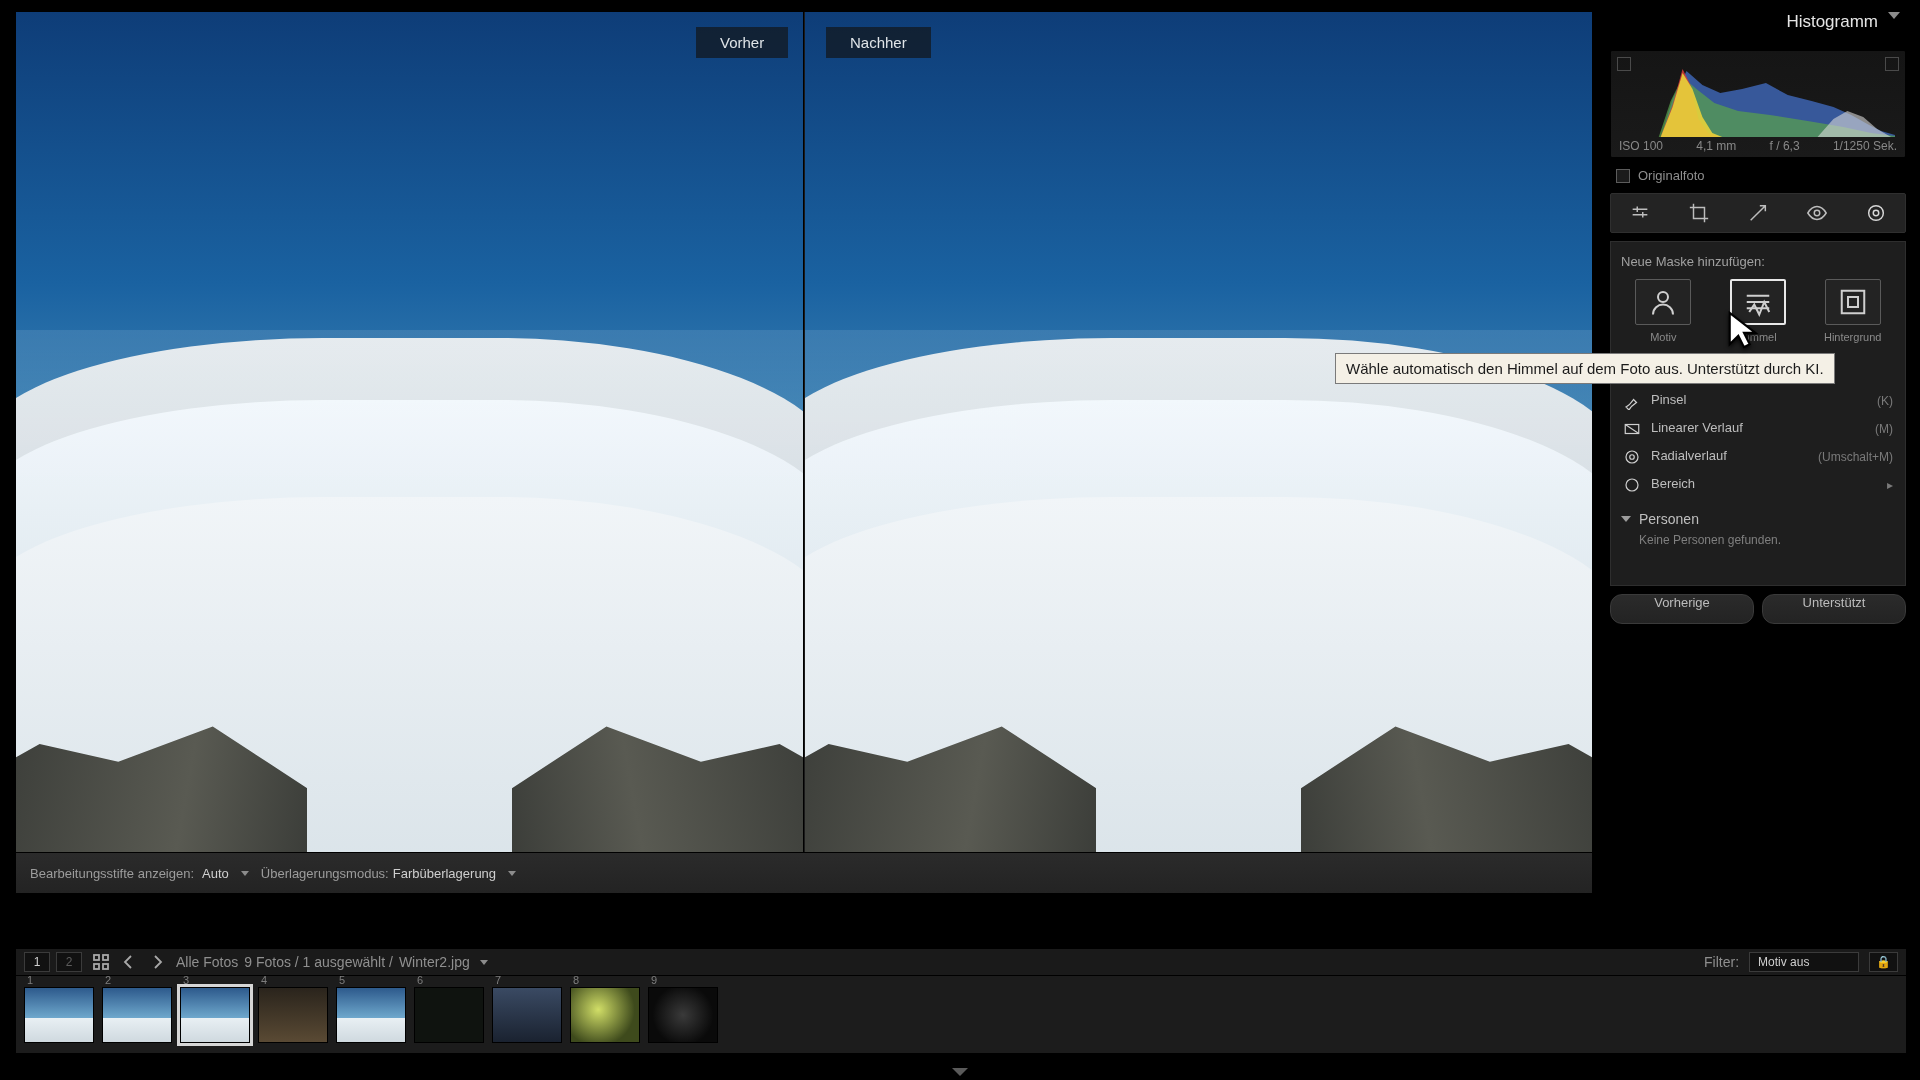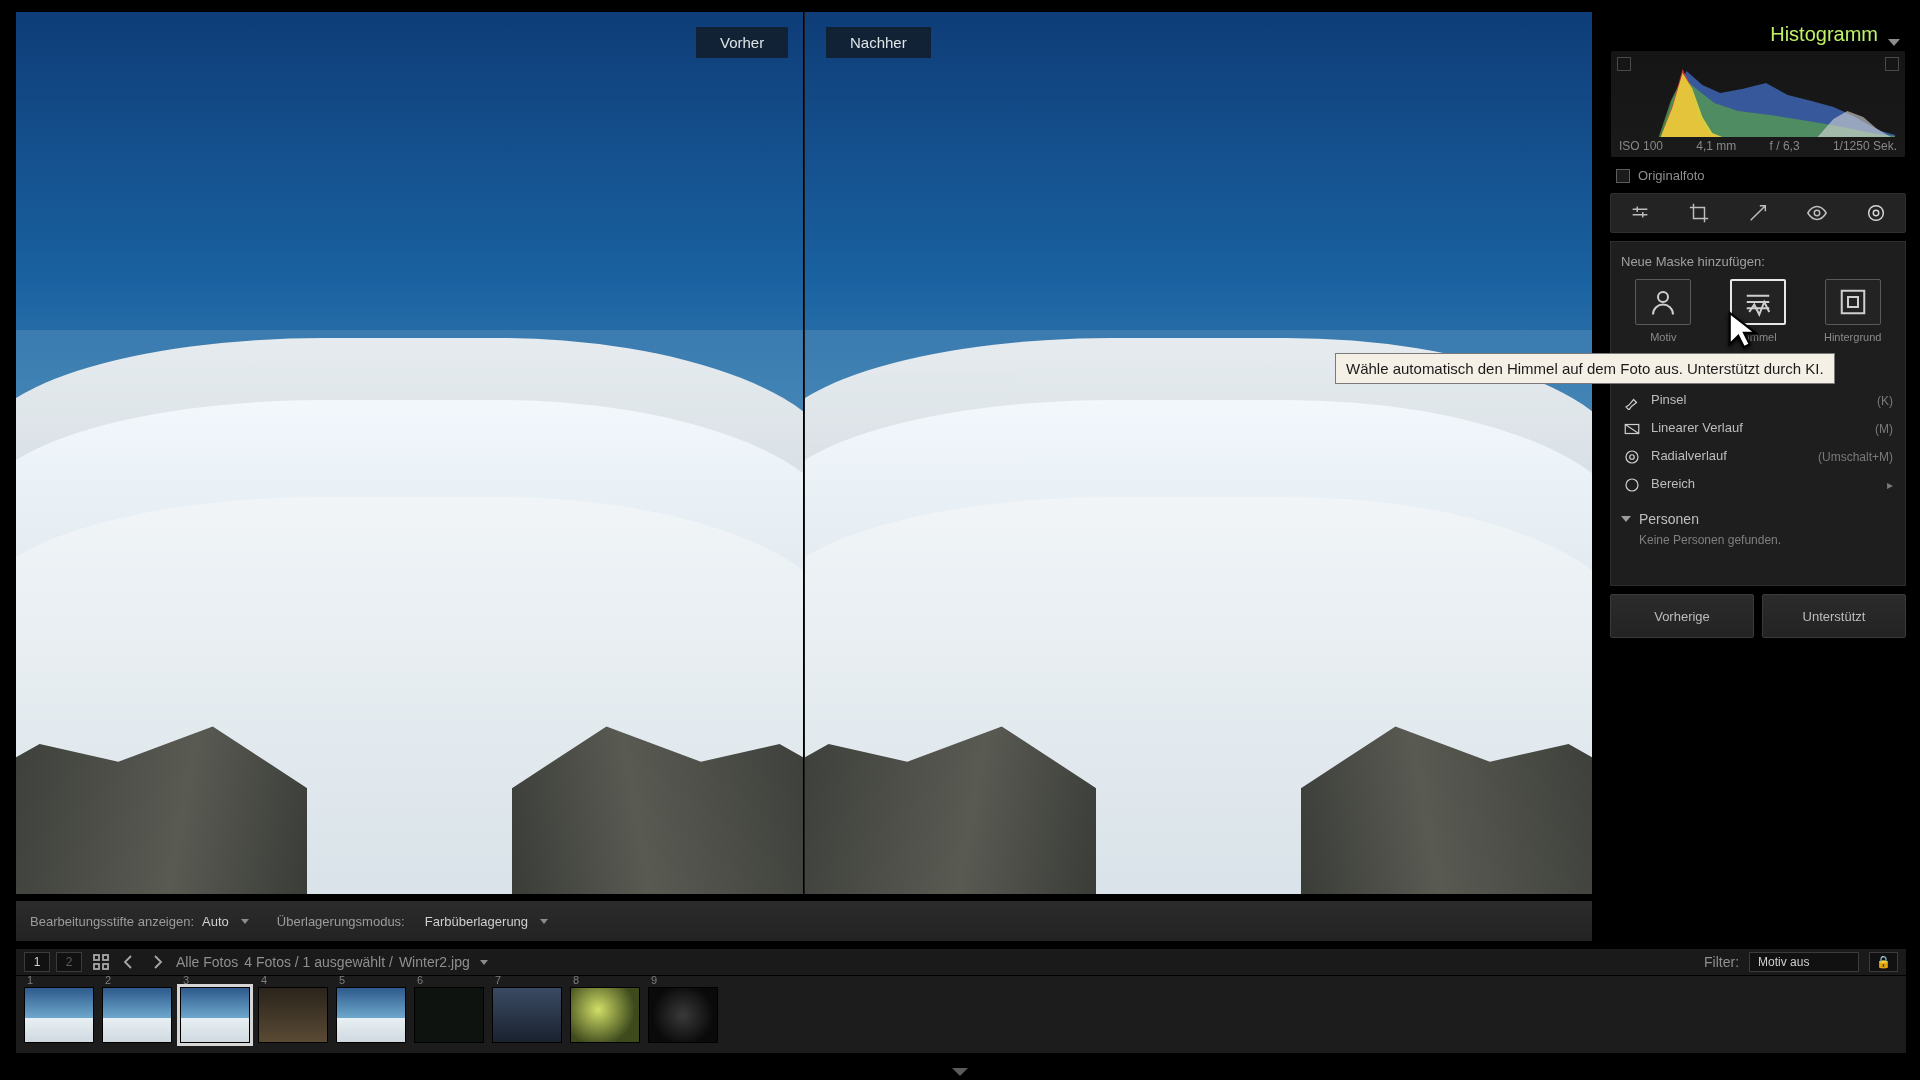--- a/index.html
+++ b/index.html
@@ -30,33 +30,33 @@
       clip-path:polygon(0% 100%,0% 30%,15% 15%,40% 25%,70% 5%,100% 40%,100% 100%)}
 .rock.left{left:-3%}
 .rock.right{right:-3%;transform:scaleX(-1)}
 
 .badge{position:absolute;top:15px;padding:7px 24px;background:rgba(18,22,26,.72);
        color:#dfe4e8;font-size:15px;border-radius:0}
 .badge.b1{left:680px}
 .badge.b2{left:810px}
 
 
-.editstrip{position:absolute;left:16px;top:900px;width:1576px;height:42px;
+.editstrip{position:absolute;left:16px;top:852px;width:1576px;height:42px;
            background:linear-gradient(#2b2b2b,#232323);display:flex;align-items:center;
-           padding:0 14px;gap:20px;border-top:1px solid #000;border-bottom:1px solid #000}
+           padding:0 14px;gap:4px;border-top:1px solid #000;border-bottom:1px solid #000}
 .editstrip .group{display:flex;align-items:center;gap:8px}
 .editstrip .lab{color:#9c9c9c;font-size:13px}
 .editstrip .val{color:#cfcfcf;font-size:13px}
 .menuarrow{width:0;height:0;border-left:4px solid transparent;border-right:4px solid transparent;
            border-top:5px solid #8c8c8c;display:inline-block;margin-left:4px}
 
 
 .side{position:absolute;right:14px;top:12px;width:296px}
-.panel-head{display:flex;align-items:flex-end;justify-content:flex-end;
-            height:34px;color:#bef264;font-size:20px;gap:10px;padding-right:6px}
+.panel-head{display:flex;align-items:flex-start;justify-content:flex-end;
+            height:34px;color:#e5e5e5;font-size:17px;gap:10px;padding-right:6px}
 .tri{width:0;height:0;border-left:6px solid transparent;border-right:6px solid transparent;
      border-top:7px solid #8c8c8c}
 
 .histo{position:relative;height:108px;margin-top:4px;
        background:linear-gradient(#151515,#1a1a1a);border:1px solid #000;border-radius:2px;padding:8px 10px 0}
 .corner{position:absolute;top:6px;width:14px;height:14px;border:1px solid #4a4a4a}
 .corner.cl{left:6px}.corner.cr{right:6px}
 .histo svg{display:block;width:100%;height:78px}
 .readout{position:absolute;left:0;right:0;bottom:4px;display:flex;
          justify-content:space-between;padding:0 8px;color:#888;font-size:12px}
@@ -93,22 +93,22 @@
 .rowitem .ic{width:18px;height:18px}
 .rowitem .ic svg{width:18px;height:18px;stroke:#cfcfcf;fill:none;stroke-width:1.6}
 .short{color:#7a7a7a;font-size:12px}
 
 .sect{margin-top:12px}
 .secthdr{display:flex;align-items:center;gap:8px;color:#bfbfbf;font-size:14px;cursor:pointer}
 .secthdr .tri{border-top:6px solid #9c9c9c;border-left:5px solid transparent;border-right:5px solid transparent}
 .nopers{color:#7f7f7f;font-size:12px;padding:6px 2px 24px 18px}
 
 .btnrow{display:flex;gap:8px;margin-top:8px}
-.btn{flex:1;height:44px;background:linear-gradient(#2b2b2b,#232323);border:1px solid #3a3a3a;
-     color:#bcbcbc;font-size:13px;display:flex;align-items:center;justify-content:center;cursor:pointer;border-radius:2px}
+.btn{flex:1;height:30px;background:linear-gradient(#2b2b2b,#232323);border:1px solid #3a3a3a;
+     color:#bcbcbc;font-size:13px;display:flex;align-items:flex-start;justify-content:center;cursor:pointer;border-radius:12px}
 
 
 .infobar{position:absolute;left:16px;right:14px;top:948px;height:28px;background:#1a1a1a;
          border-top:1px solid #000;border-bottom:1px solid #000;
          display:flex;align-items:center;padding:0 8px;gap:10px}
 .seg{display:flex;align-items:center;gap:6px}
 .smallbox{min-width:26px;height:20px;border:1px solid #3b3b3b;background:#111;
           display:flex;align-items:center;justify-content:center;font-size:12px;color:#cfcfcf;padding:0 6px}
 .smallbox.off{color:#5c5c5c}
 .gridicon,.navarrow{width:18px;height:18px;color:#a8a8a8;display:flex;align-items:center;justify-content:center}
@@ -375,21 +375,21 @@
           <path d="M10 2 4 8l6 6"></path>
         </svg>
       </div>
     <div class="navarrow">
         <svg viewBox="0 0 16 16">
           <path d="M6 2l6 6-6 6"></path>
         </svg>
       </div>
     <div class="seg">
       <span class="pathtxt">Alle Fotos</span>
-      <span class="pathtxt">4 Fotos / 1 ausgewählt /</span>
+      <span class="pathtxt">9 Fotos / 1 ausgewählt /</span>
       <span class="pathtxt file">Winter2.jpg</span>
       <span class="menuarrow"></span>
     </div>
     <div class="spacer"></div>
     <span class="pathtxt">Filter:</span>
     <div class="smallbox" style="min-width:110px;justify-content:flex-start;padding:0 8px">
       <span>Motiv aus</span>
     </div>
     <div class="smallbox" style="min-width:20px">🔒</div>
   </div>

